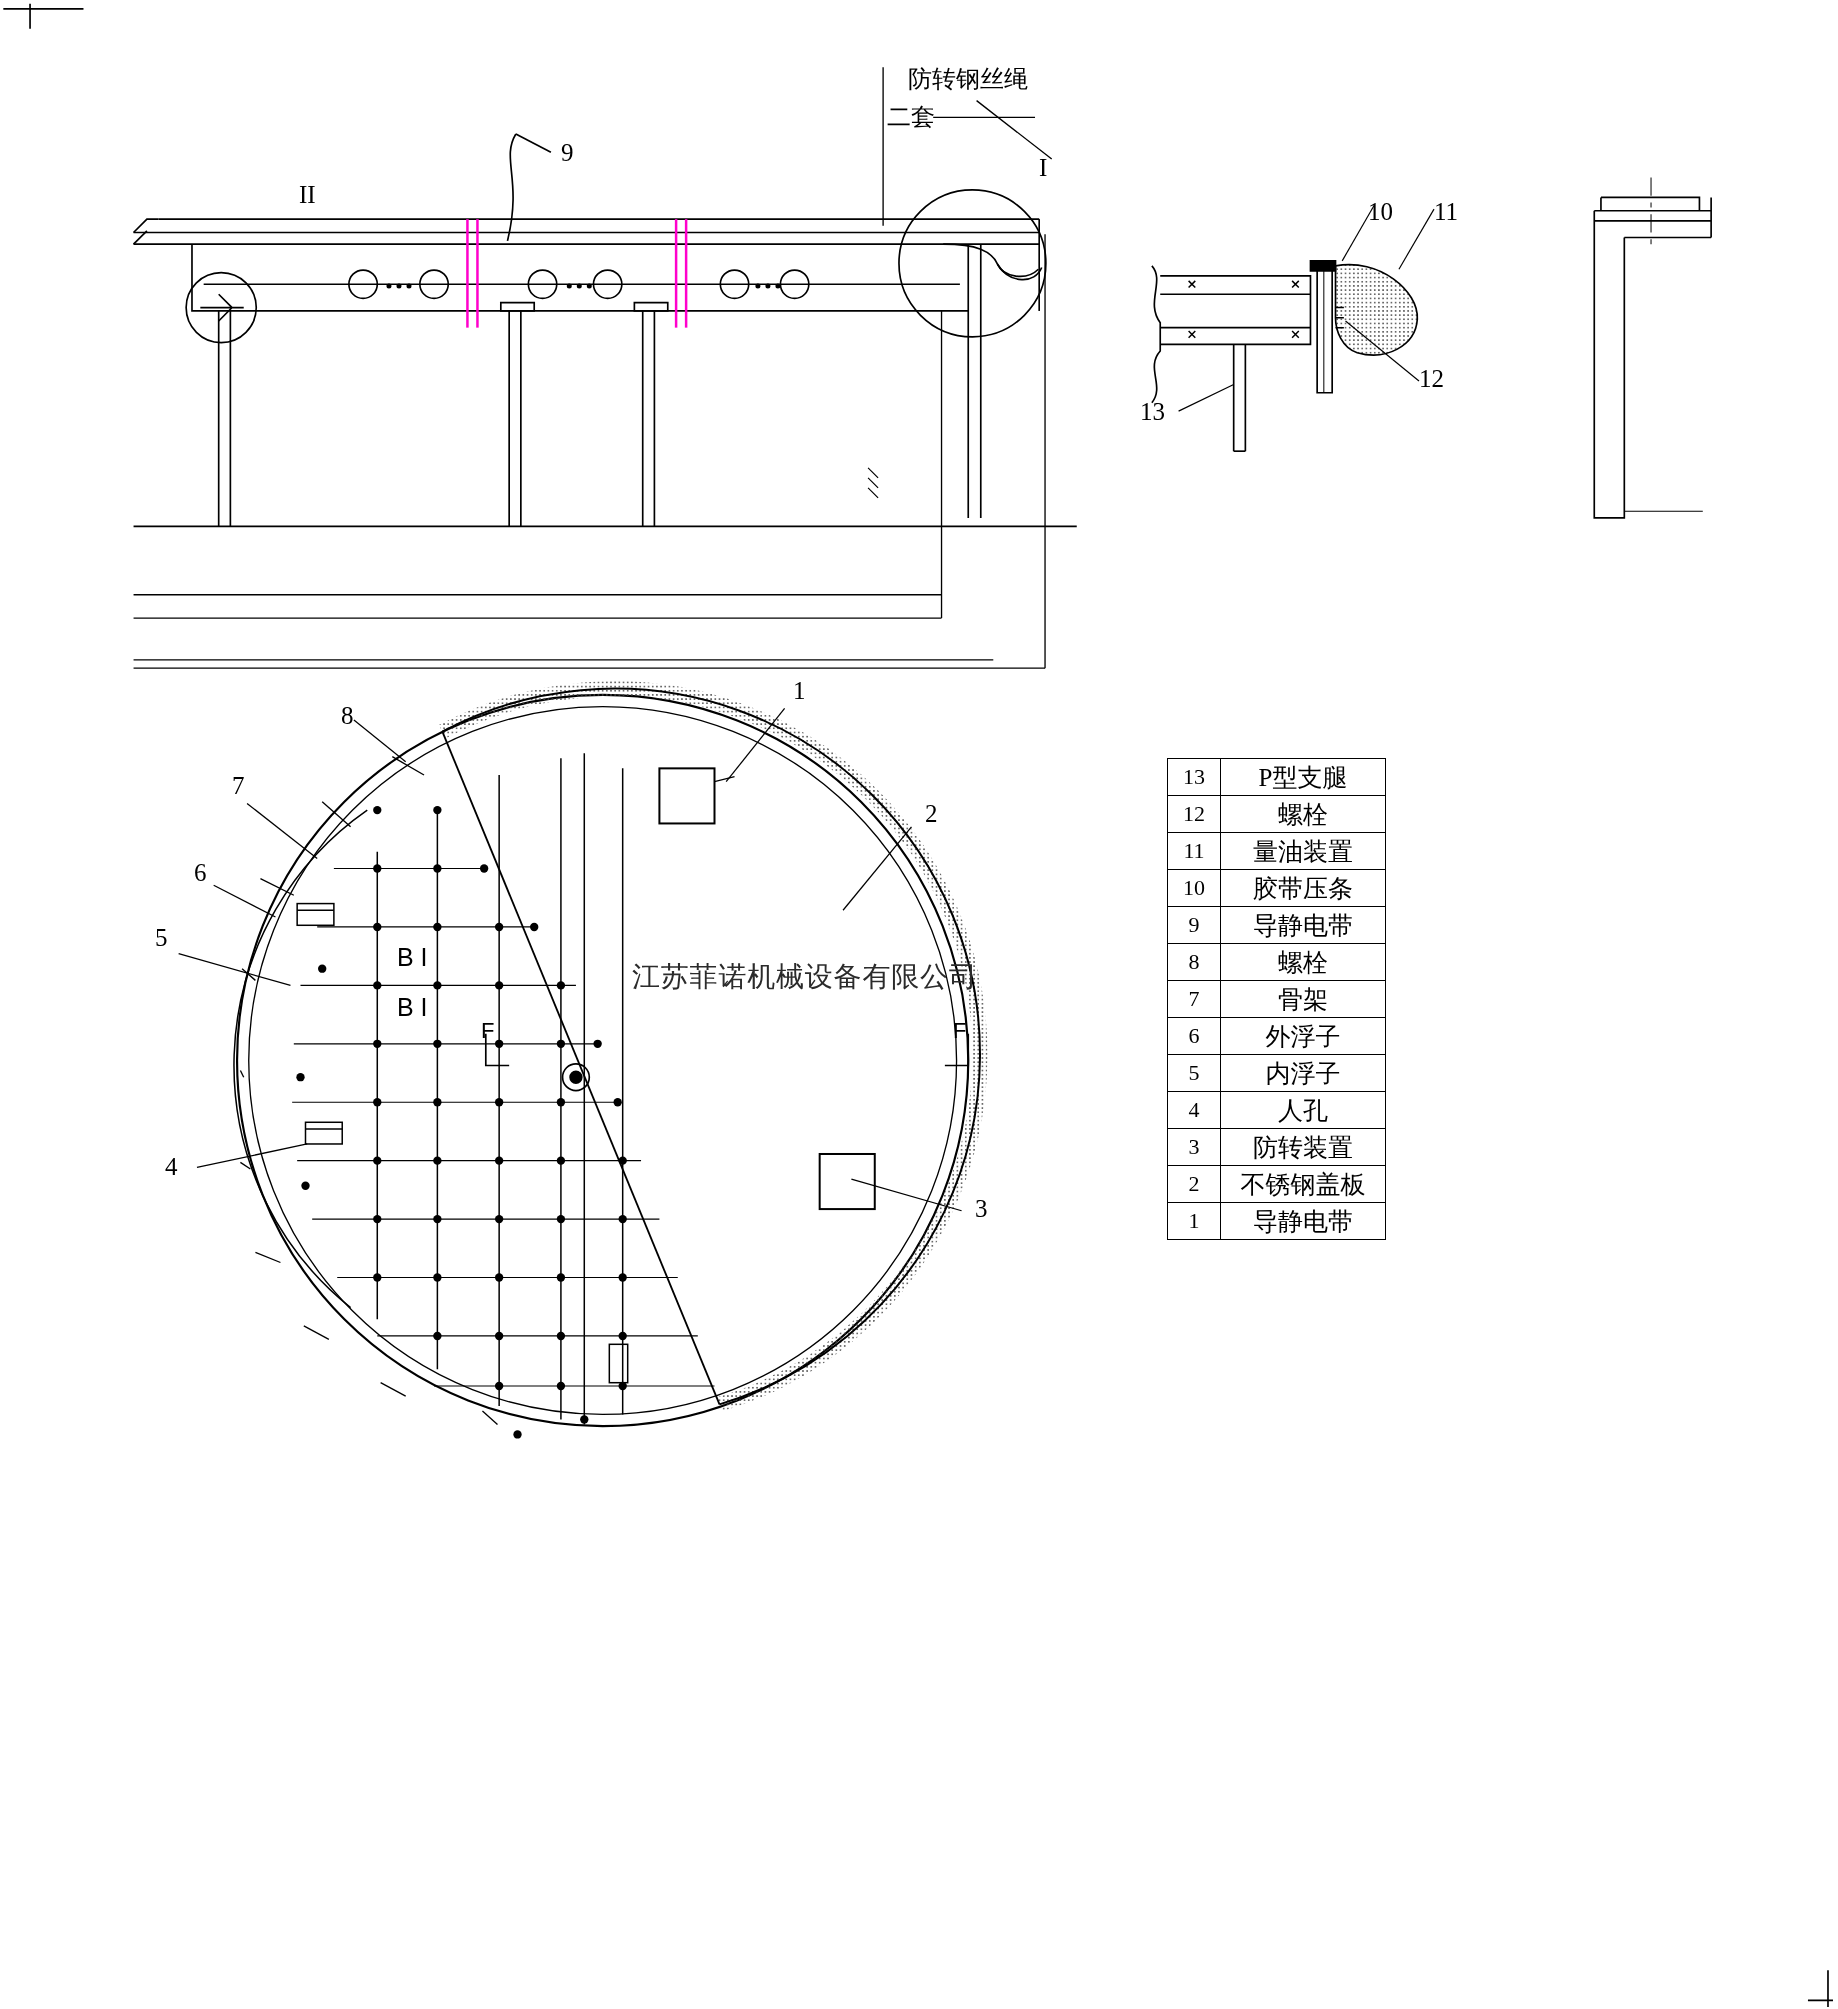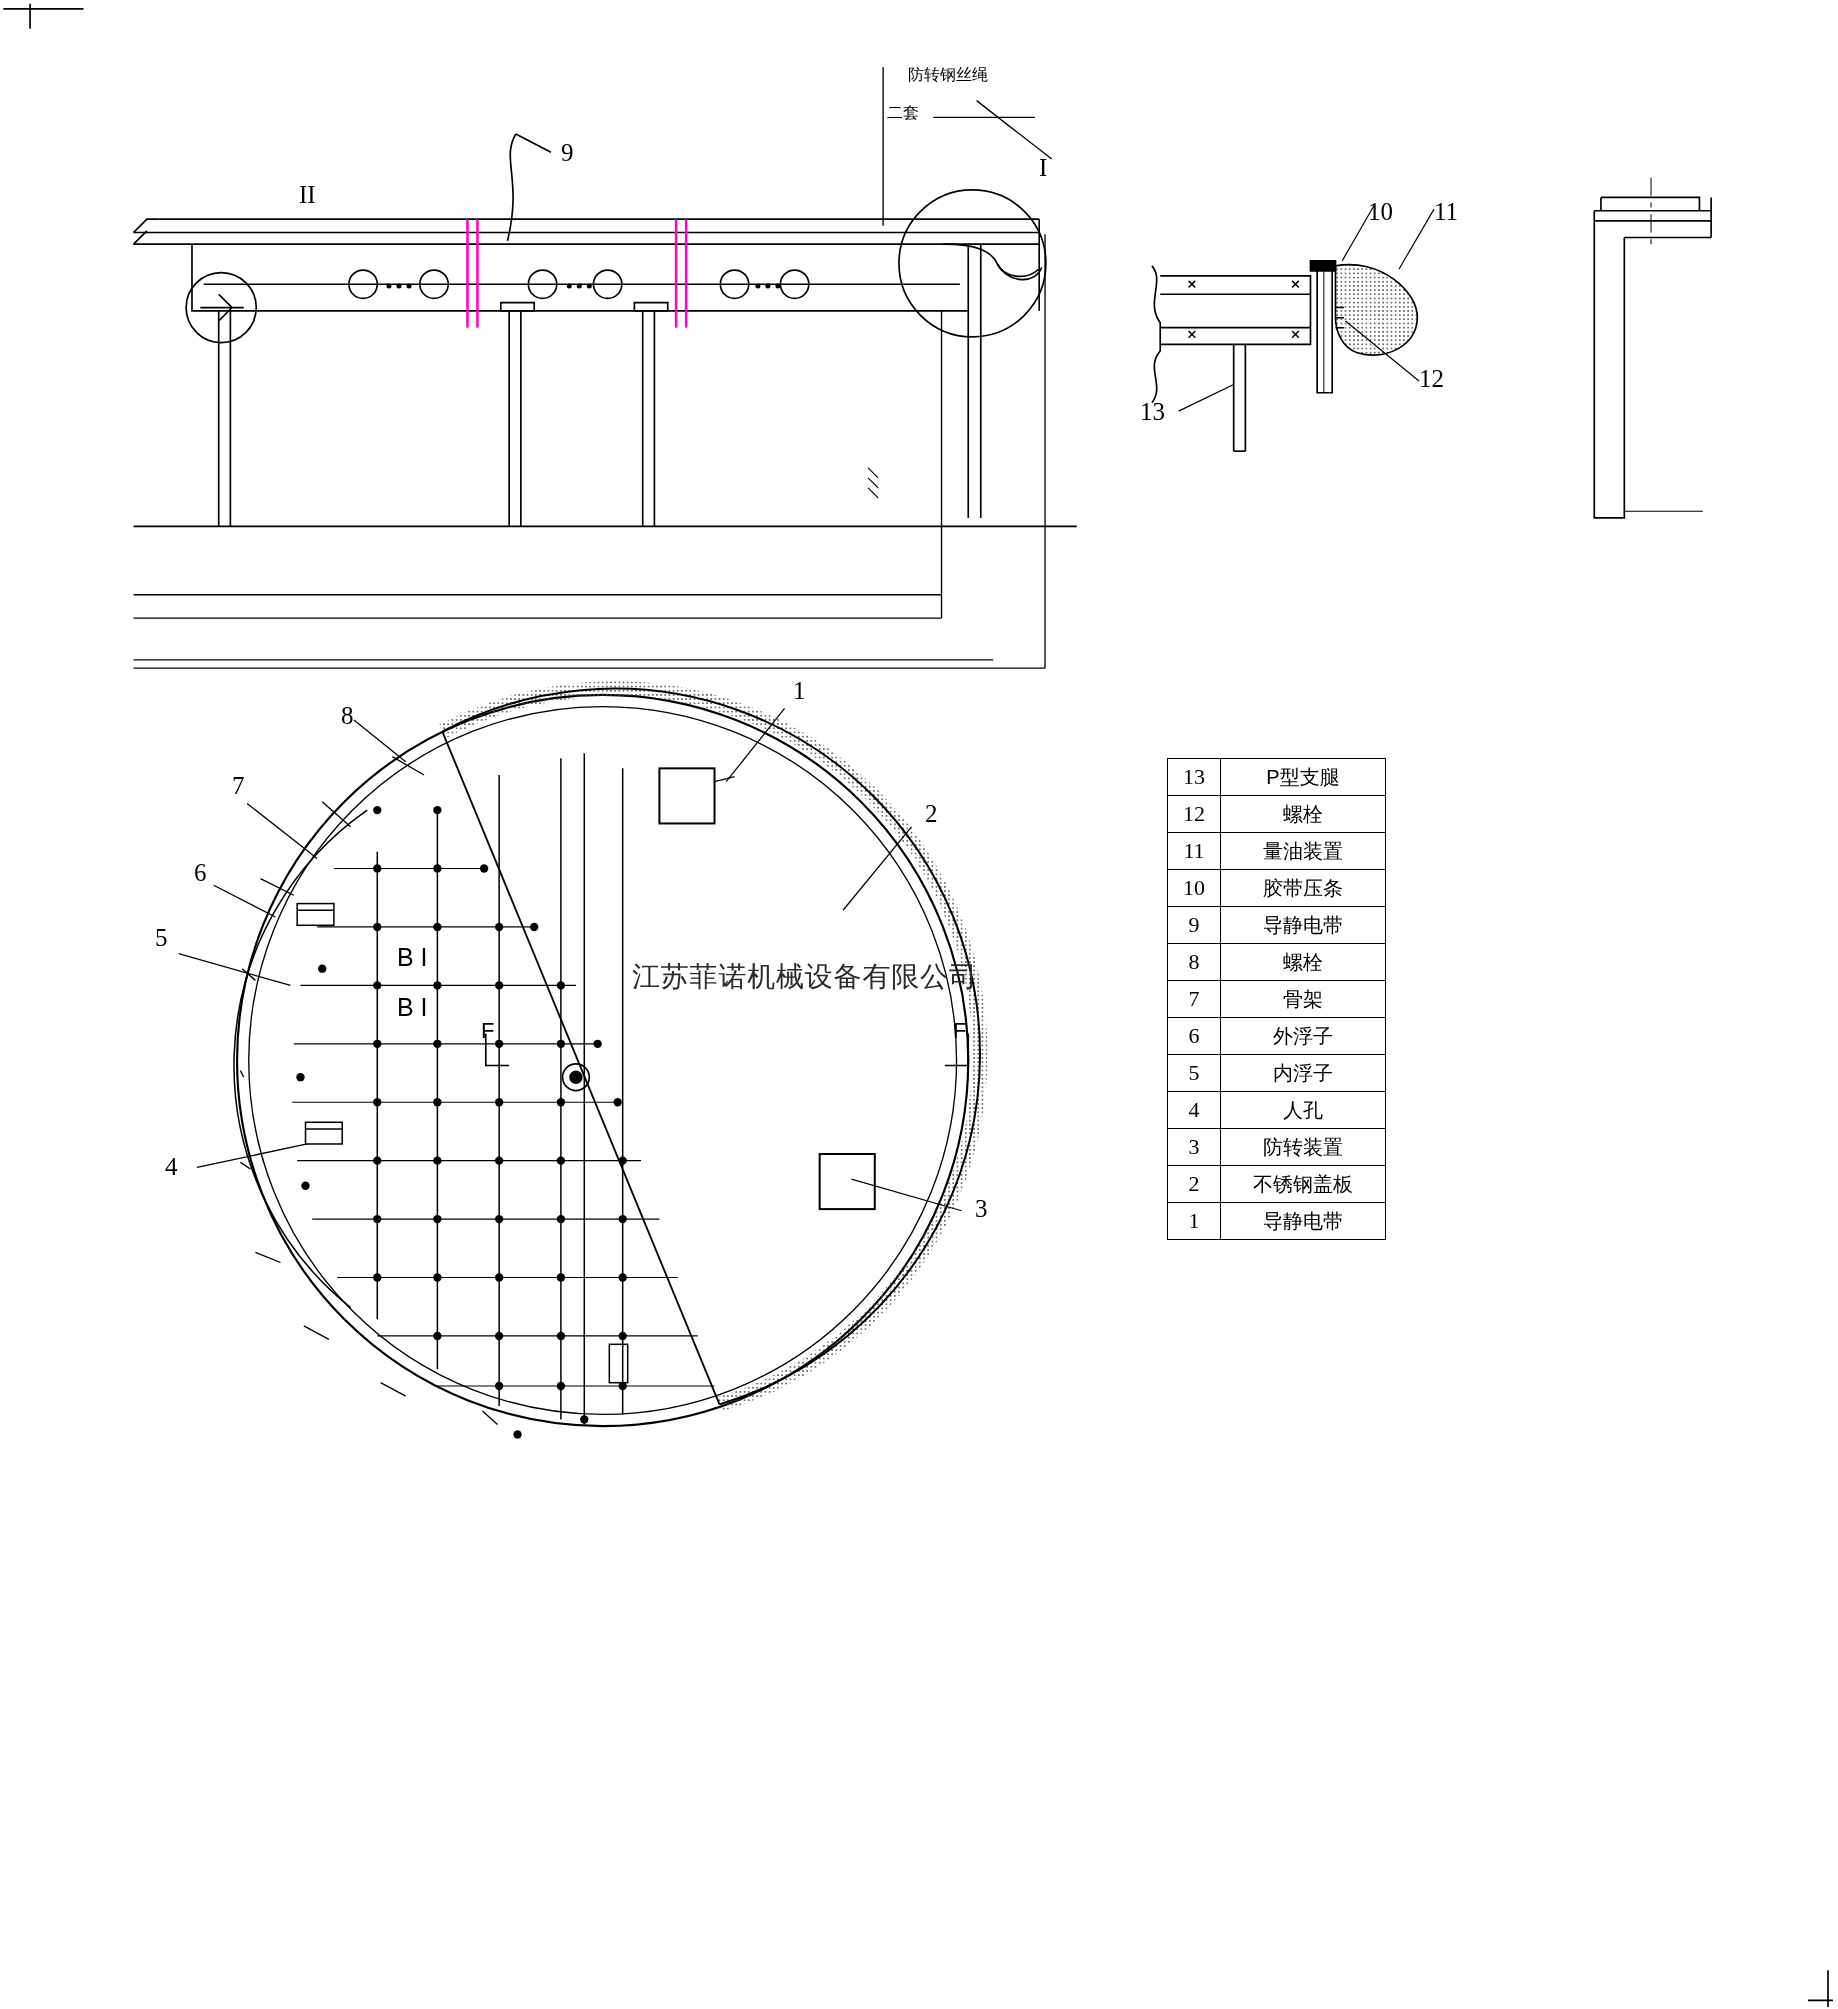--- a/index.html
+++ b/index.html
@@ -24,21 +24,21 @@
   .lbl {
     position: absolute;
     font-family: Liberation Sans, sans-serif;
     font-size: 22px;
     color: #000;
     white-space: nowrap;
     line-height: 1;
   }
   .lbl.cn {
     font-family: "DejaVu Sans", sans-serif;
-    font-size: 16px;
+    font-size: 24px;
   }
   .num {
     position: absolute;
     font-family: "Liberation Serif", serif;
     font-size: 25px;
     color: #000;
     white-space: nowrap;
     line-height: 1;
   }
   .watermark {
@@ -57,22 +57,22 @@
     top: 758px;
     width: 219px;
     border-collapse: collapse;
     border: 1.7px solid #000;
   }
   #bom td {
     border: 0.8px solid #000;
     height: 36px;
     text-align: center;
     vertical-align: middle;
-    font-family: Liberation Sans, sans-serif;
-    font-size: 20px;
+    font-family: Liberation Serif, serif;
+    font-size: 25px;
     padding: 0;
   }
   #bom td.idx {
     width: 52px;
     font-family: "Liberation Serif", serif;
     font-size: 22px;
   }
 </style>
 </head>
 <body>

